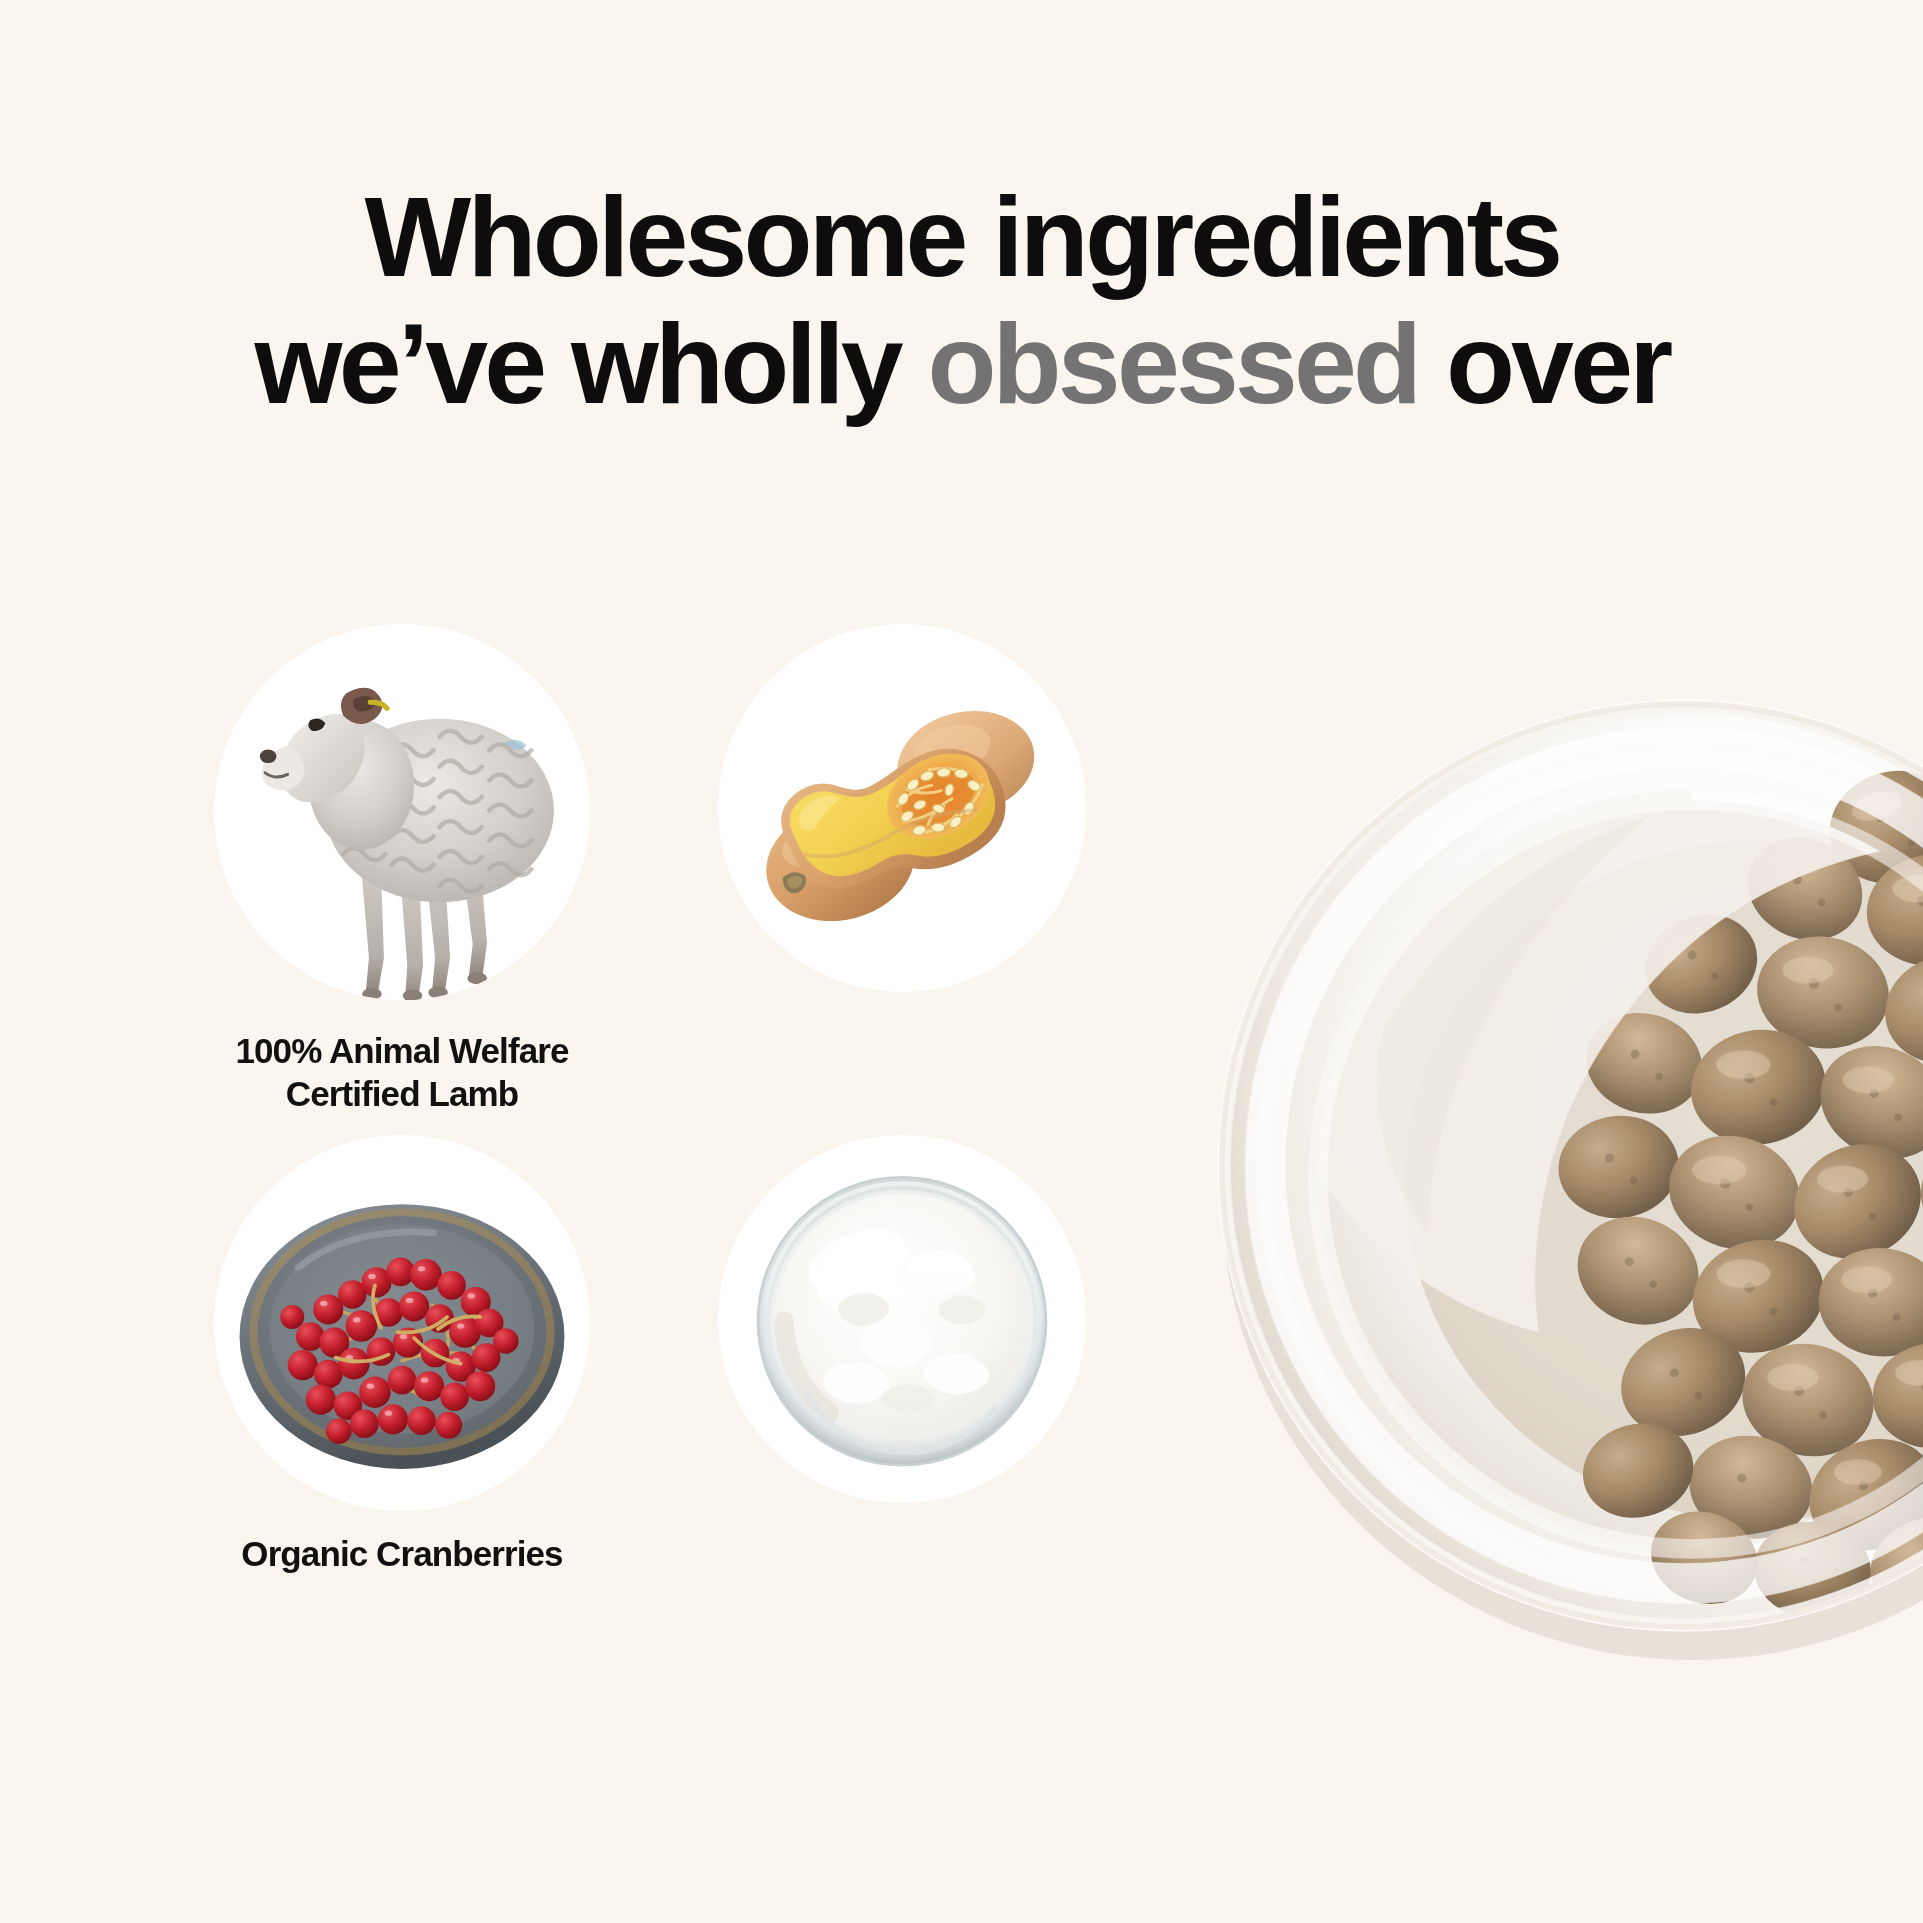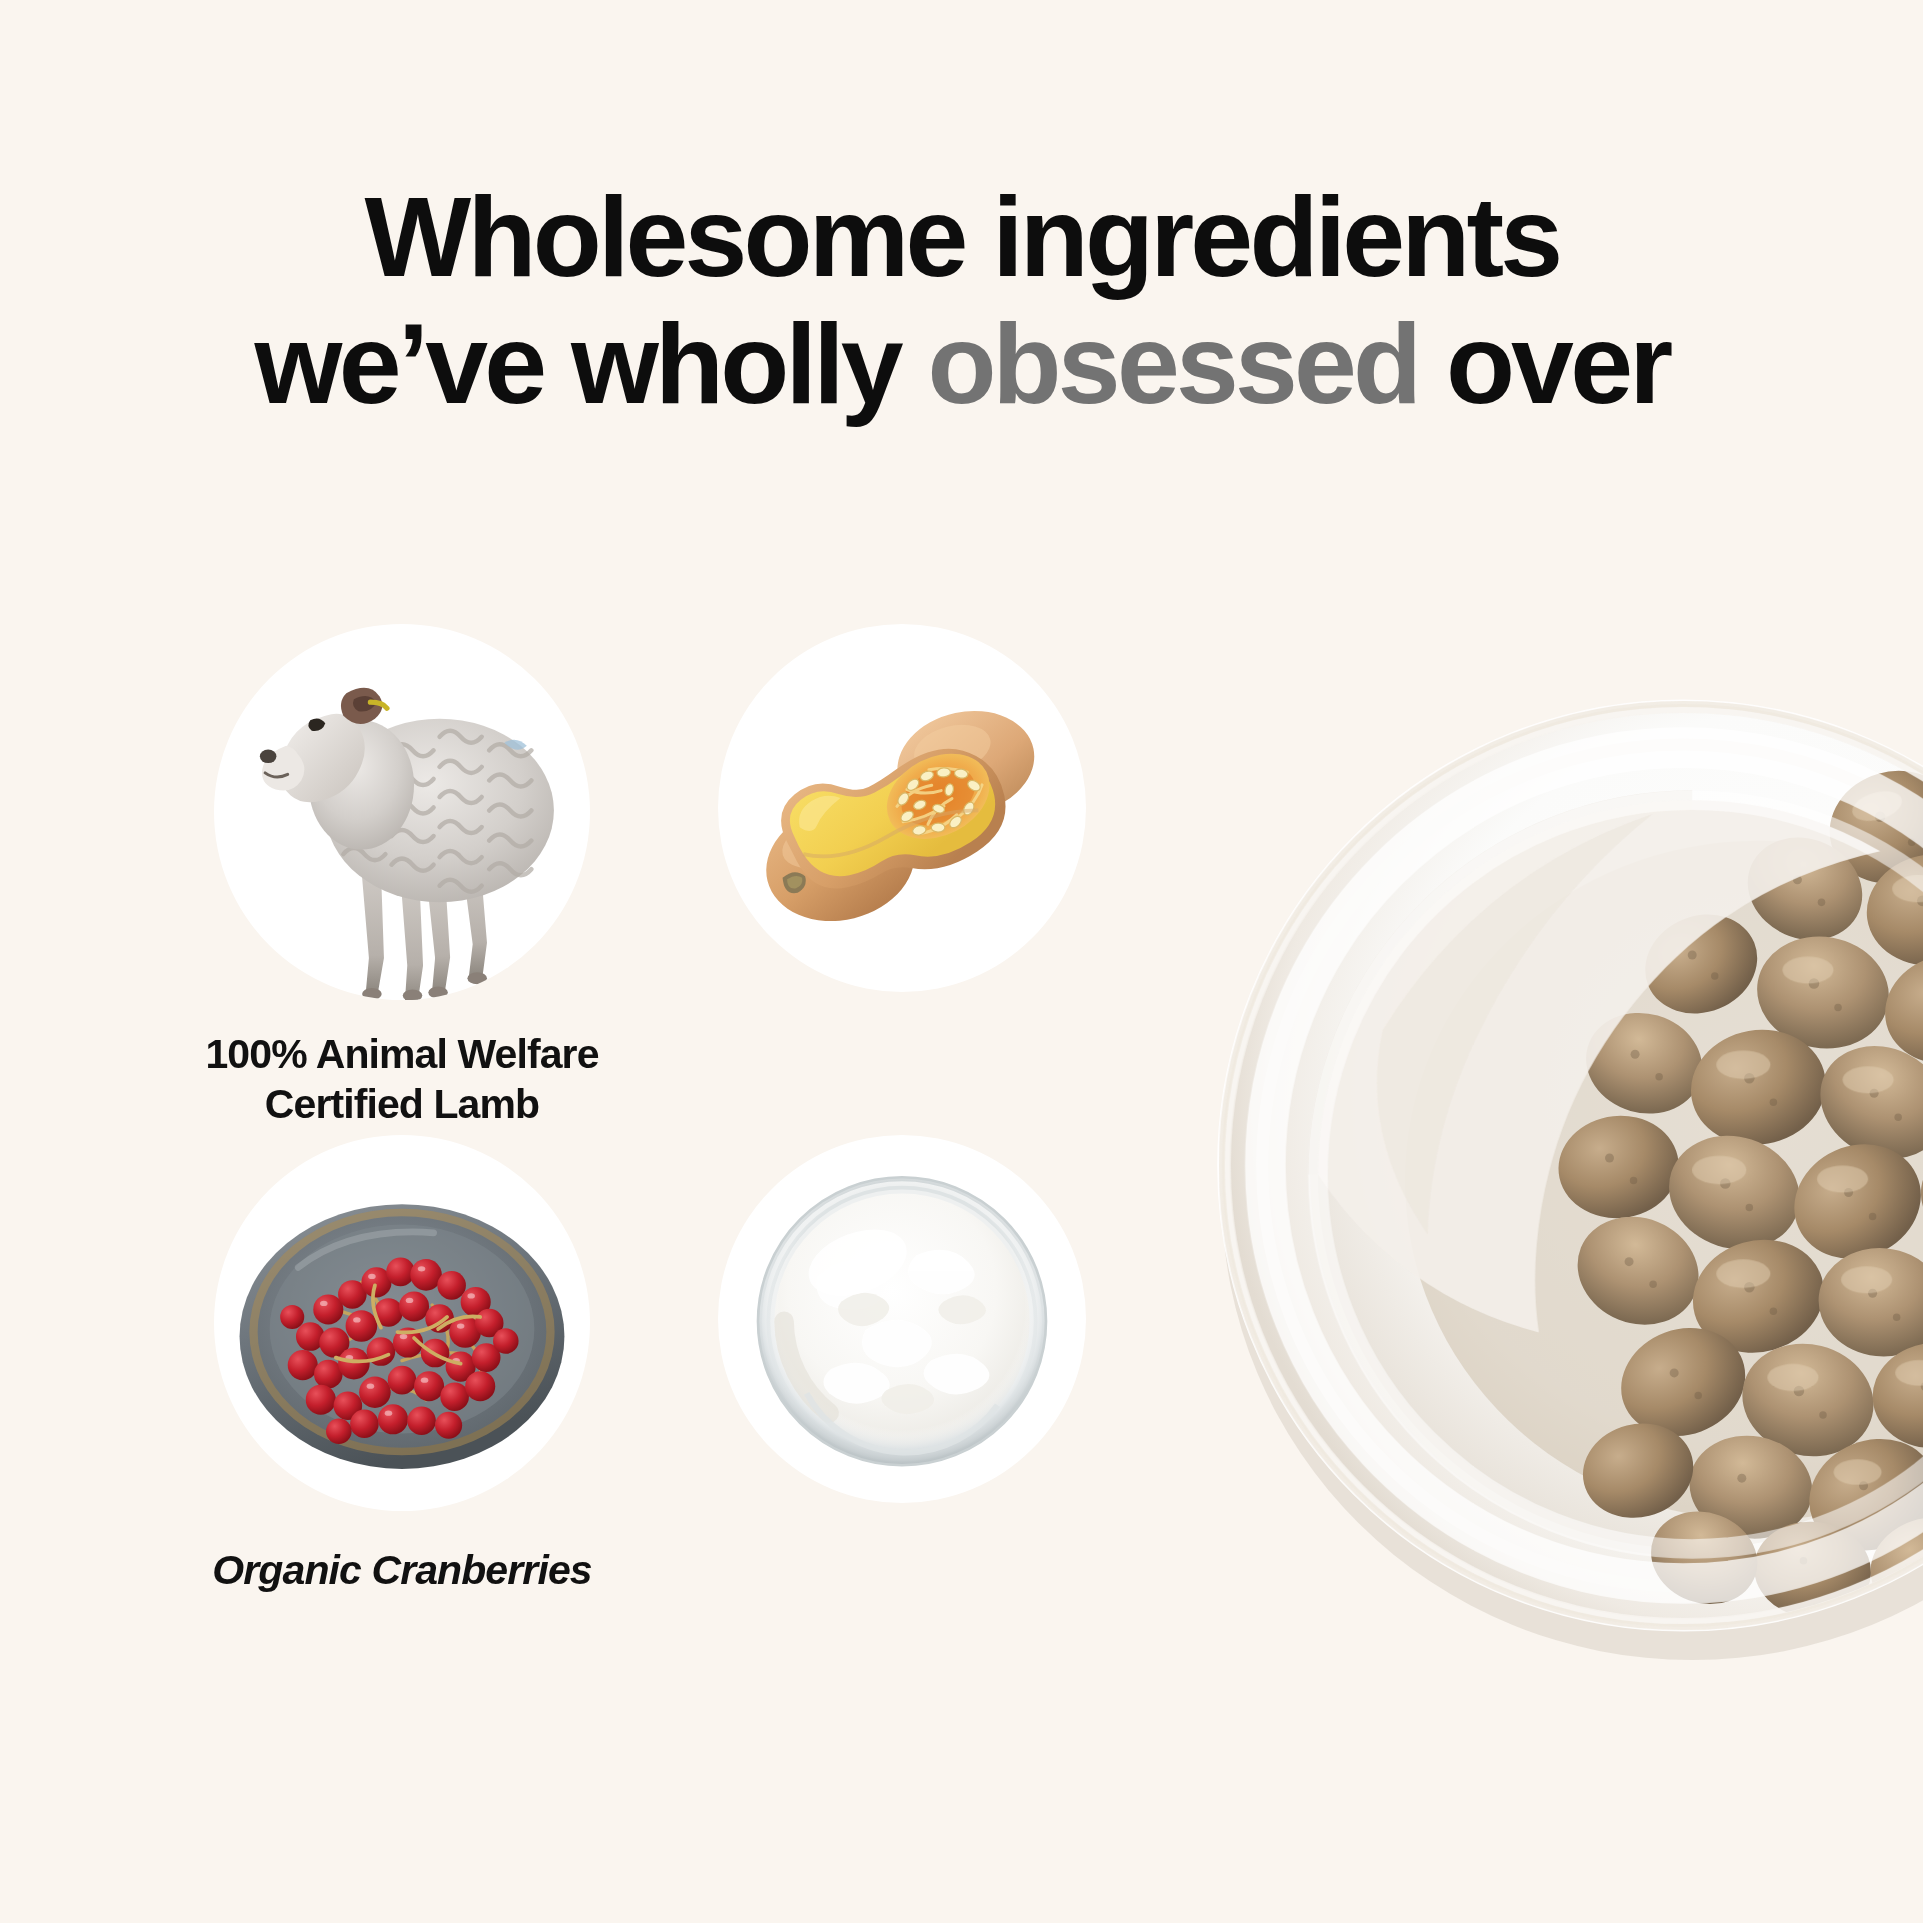--- a/index.html
+++ b/index.html
@@ -43,28 +43,28 @@
     margin:0 auto;
     overflow:hidden;
     display:flex; align-items:center; justify-content:center;
   }
   .cell.c2 .disc{ width:368px; height:368px; }
   .disc svg{ display:block; }
 
   .caption{
     margin-top:28.6px;
     text-align:center;
-    font-size:41px;
+    font-size:35px;
     font-weight:800;
     letter-spacing:-0.9px;
     line-height:1.24;
     color:#111111;
     padding:0 22.5px;
   }
-  .row.r2 .caption{ margin-top:34px;font-style:italic; }
+  .row.r2 .caption{ margin-top:21px; }
 
   
   .bowl-wrap{
     position:absolute;
     left:1157px; top:519px;
     width:887px; height:1323px;
     overflow:hidden;
   }
   .bowl-wrap svg{ display:block; }
 </style>

